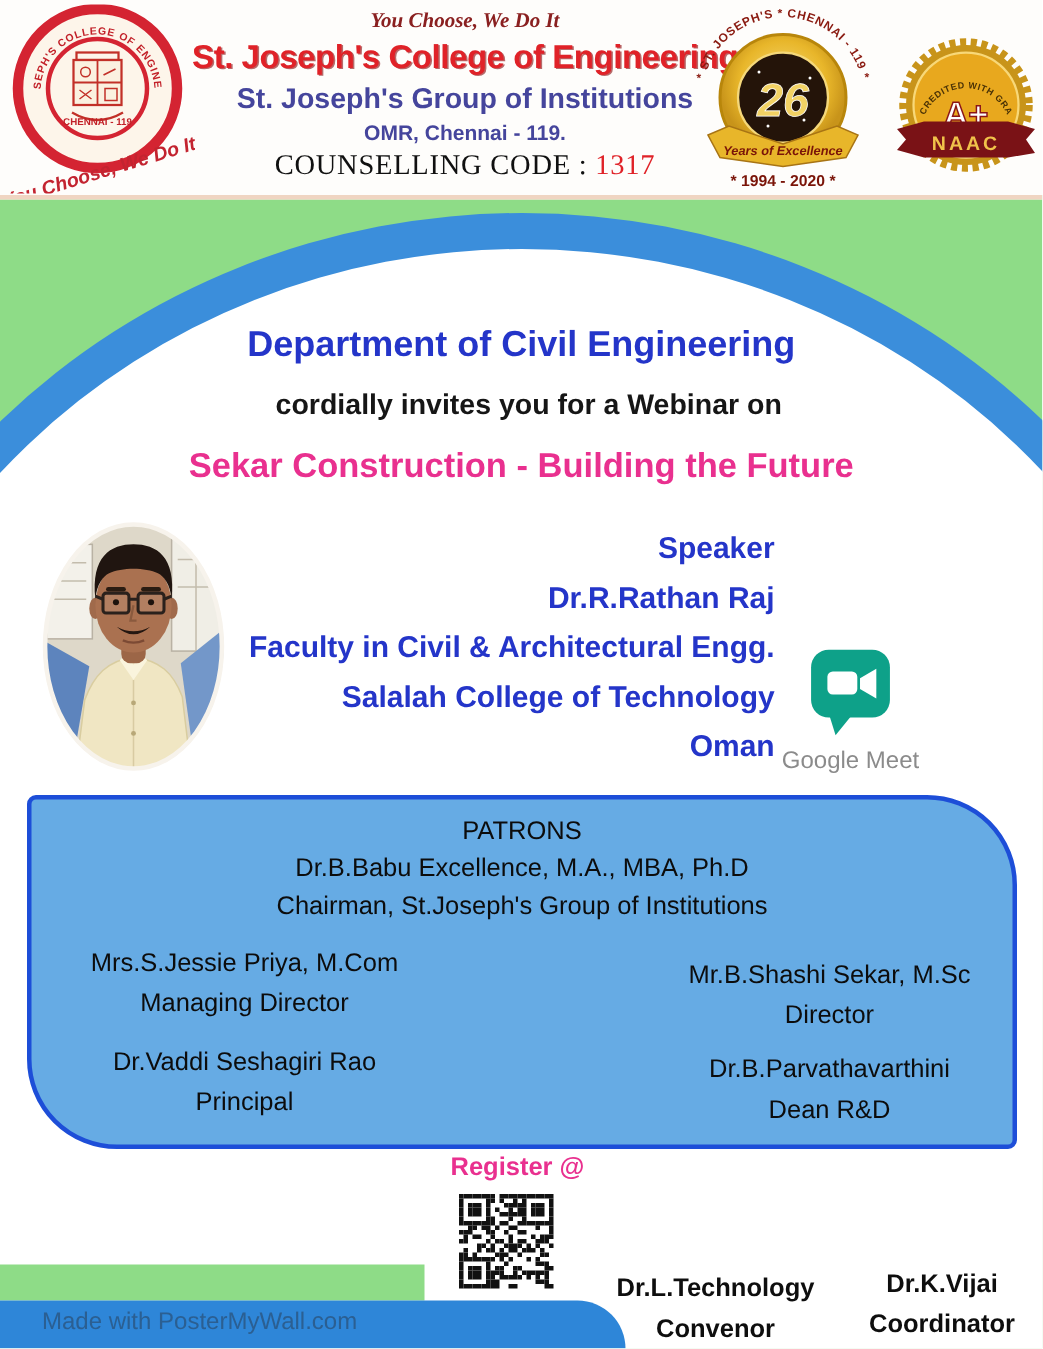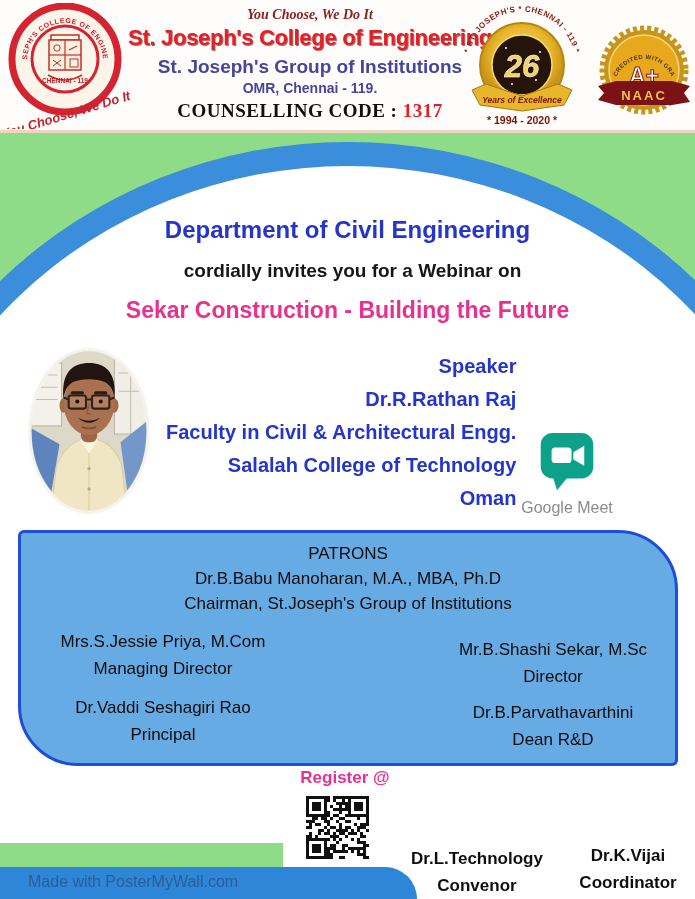--- a/index.html
+++ b/index.html
@@ -15,21 +15,21 @@
   .header{position:absolute;left:0;top:0;width:695px;height:130px;background:#fefdfb;
           border-bottom:3px solid #f0d5c2;z-index:6;}
   .hdr-center{position:absolute;left:95px;top:0;width:430px;text-align:center;}
   .tagline{position:absolute;top:7px;left:0;right:0;font-family:"Liberation Serif",serif;
            font-style:italic;font-weight:bold;font-size:14px;color:var(--maroon);white-space:nowrap;}
   .college{position:absolute;top:25px;left:0;right:0;font-size:22px;font-weight:bold;
            color:var(--brand_red);white-space:nowrap;letter-spacing:-0.3px;text-shadow:1px 1px 0 #b76a6a;}
   .group{position:absolute;top:56px;left:0;right:0;font-size:19px;font-weight:bold;color:var(--navy);white-space:nowrap;}
   .omr{position:absolute;top:80px;left:0;right:0;font-size:14px;font-weight:bold;color:var(--navy);}
   .counsel{position:absolute;top:100px;left:0;right:0;font-family:"Liberation Serif",serif;
-           font-size:19px;font-weight:bold;color:#101010;letter-spacing:0.5px;white-space:nowrap;}
+           font-size:19px;font-weight:normal;color:#101010;letter-spacing:0.5px;white-space:nowrap;}
   .counsel .code{color:var(--brand_red);}
   .seal-wrap{position:absolute;left:4px;top:3px;width:126px;height:126px;}
   .badge26-wrap{position:absolute;left:456px;top:2px;width:132px;height:126px;}
   .naac-wrap{position:absolute;left:596px;top:20px;width:96px;height:108px;}
 
   
   .green-bg{position:absolute;left:0;top:130px;width:695px;height:769px;background:var(--green_bg);z-index:1;}
   .arc-ellipse{position:absolute;left:-142px;top:142px;width:980px;height:940px;border-radius:50%;
                background:#fff;border:24px solid var(--arc_blue);box-sizing:border-box;z-index:2;}
   .green-accent{position:absolute;left:0;top:843px;width:283px;height:24px;background:var(--green_bg);z-index:3;}
@@ -241,21 +241,21 @@
       <rect x="3" y="3" width="58" height="50" rx="13" fill="var(--meet_teal)"></rect>
       <path d="M16 50 L34 50 L21 66 Z" fill="var(--meet_teal)"></path>
       <rect x="15" y="19" width="22" height="17" rx="4" fill="#fff"></rect>
       <path d="M39 24 L51 17 V39 L39 32 Z" fill="#fff"></path>
     </svg>
   </div>
   <div class="meet-label">Google Meet</div>
 
   <div class="patron-box">
     <div class="p-head">PATRONS</div>
-    <div class="p-chief-name">Dr.B.Babu Manoharan, M.A., MBA, Ph.D</div>
+    <div class="p-chief-name">Dr.B.Babu Excellence, M.A., MBA, Ph.D</div>
     <div class="p-chief-role">Chairman, St.Joseph's Group of Institutions</div>
 
     <div class="p-item a">
       <div>Mrs.S.Jessie Priya, M.Com</div>
       <div>Managing Director</div>
     </div>
     <div class="p-item b">
       <div>Mr.B.Shashi Sekar, M.Sc</div>
       <div>Director</div>
     </div>

